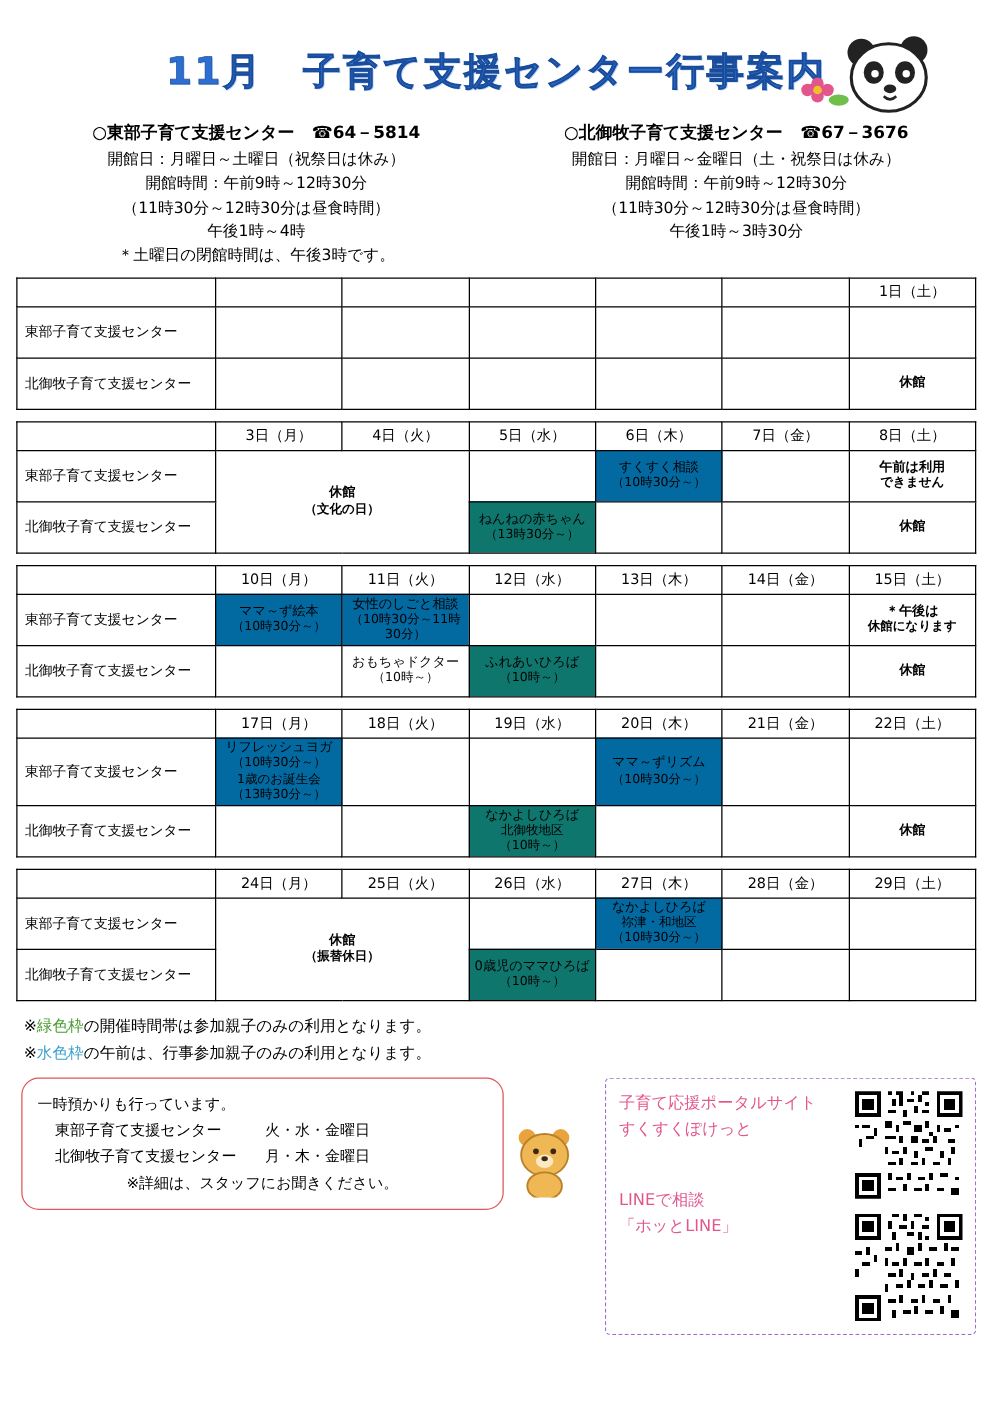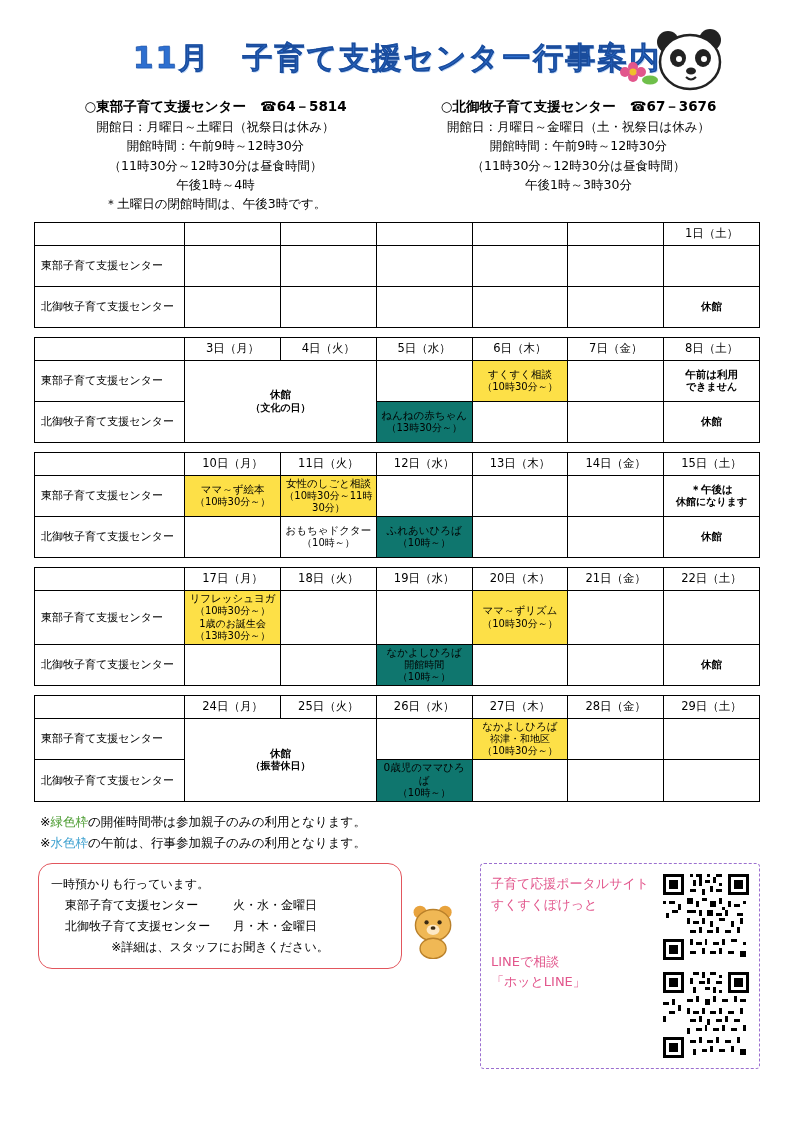--- a/index.html
+++ b/index.html
@@ -6,21 +6,21 @@
   body{
     width:794px;height:1123px;
     background:#ffffff;
     font-family:"DejaVu Sans","Liberation Sans",sans-serif;
     color:#000;
     position:relative;
     overflow:hidden;
   }
   .page{
     position:absolute;inset:0;
-    padding:18px 34px;
+    padding:18px 13px;
     box-sizing:border-box;
   }
 
   
   .title-band{
     position:relative;
     height:62px;
     margin:10px 4px 4px 4px;
   }
   .title-text{
@@ -73,21 +73,21 @@
   }
   .wk tr.hdr td{height:20px;font-size:11.5px;}
   .wk td.label{
     text-align:left;
     padding-left:6px;
     font-size:11px;
     white-space:nowrap;
   }
   col.c0{width:138px;}
   col.cd{width:88px;}
-  .green{background:#fde047;}
+  .green{background:#0369a1;}
   .blue{background:#0f766e;}
   .ev{line-height:1.25;}
   .ev .t{font-size:10px;}
   .ev .n{font-size:10.5px;}
   .bold{font-weight:bold;}
 
   
   .notes{
     font-size:12.5px;
     line-height:1.7;
@@ -468,21 +468,21 @@
             <td class="label">北御牧子育て支援センター</td>
             <td class="">
               <div class="ev"></div>
             </td>
             <td class="">
               <div class="ev"></div>
             </td>
             <td class="blue">
               <div class="ev">
                 <div class="n">なかよしひろば</div>
-                <div class="t">開館時間</div>
+                <div class="t">北御牧地区</div>
                 <div class="t">（10時～）</div>
               </div>
             </td>
             <td class="">
               <div class="ev"></div>
             </td>
             <td class="">
               <div class="ev"></div>
             </td>
             <td class="bold">

